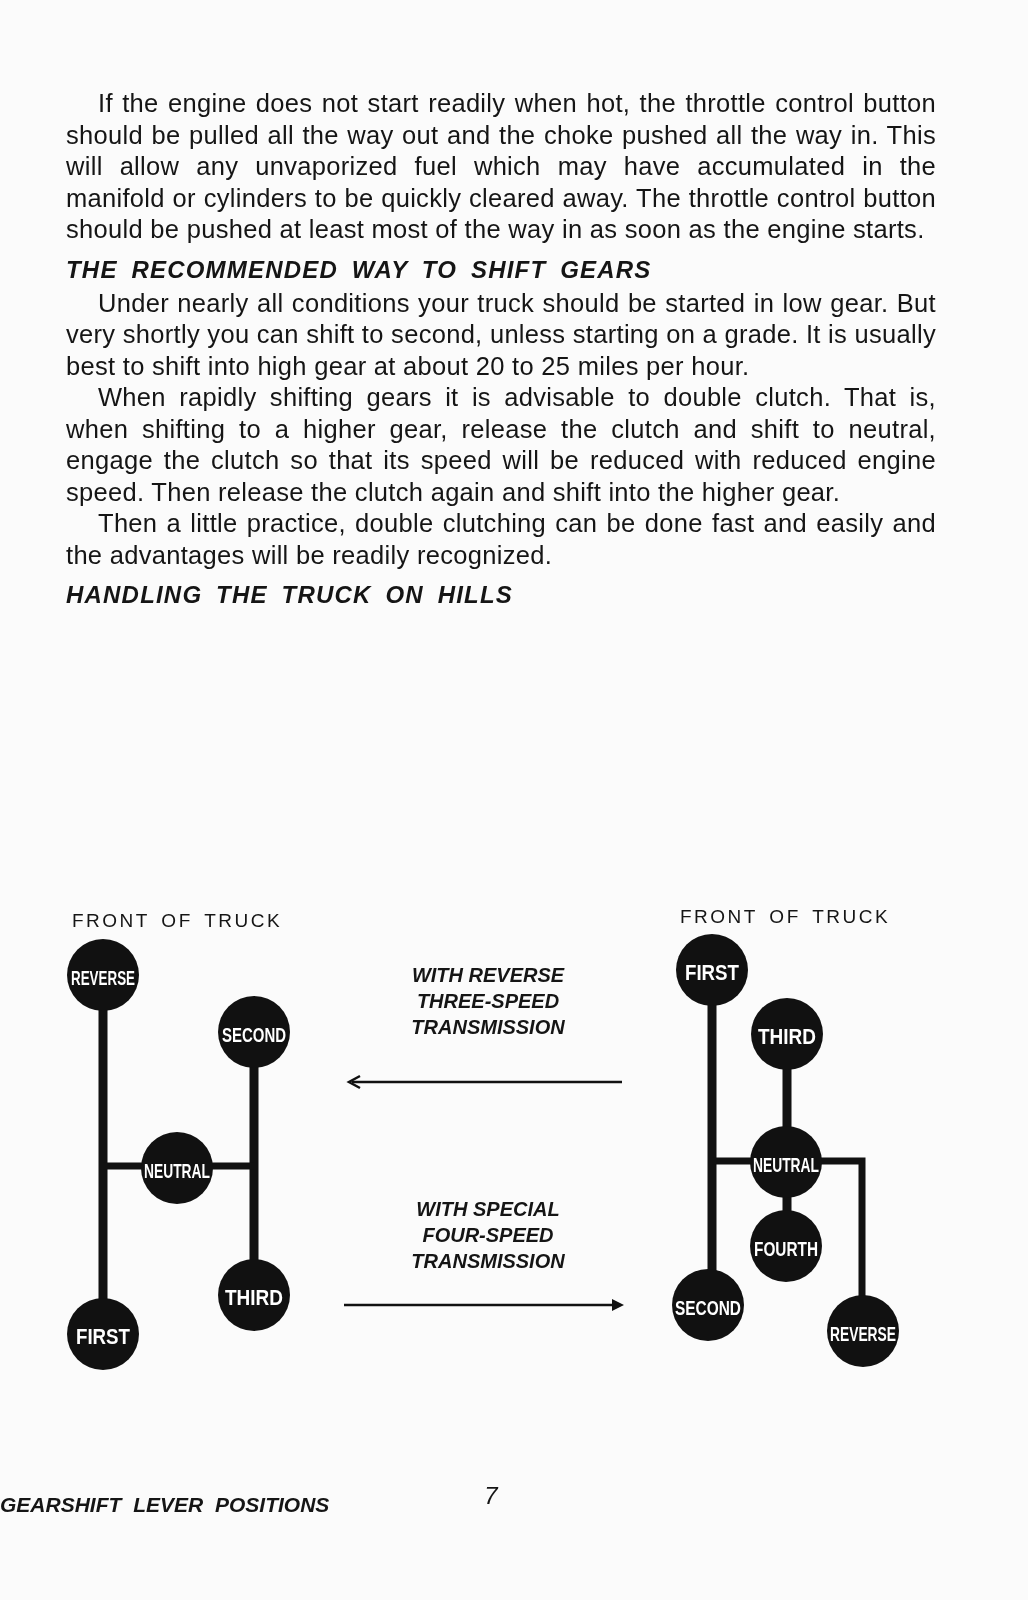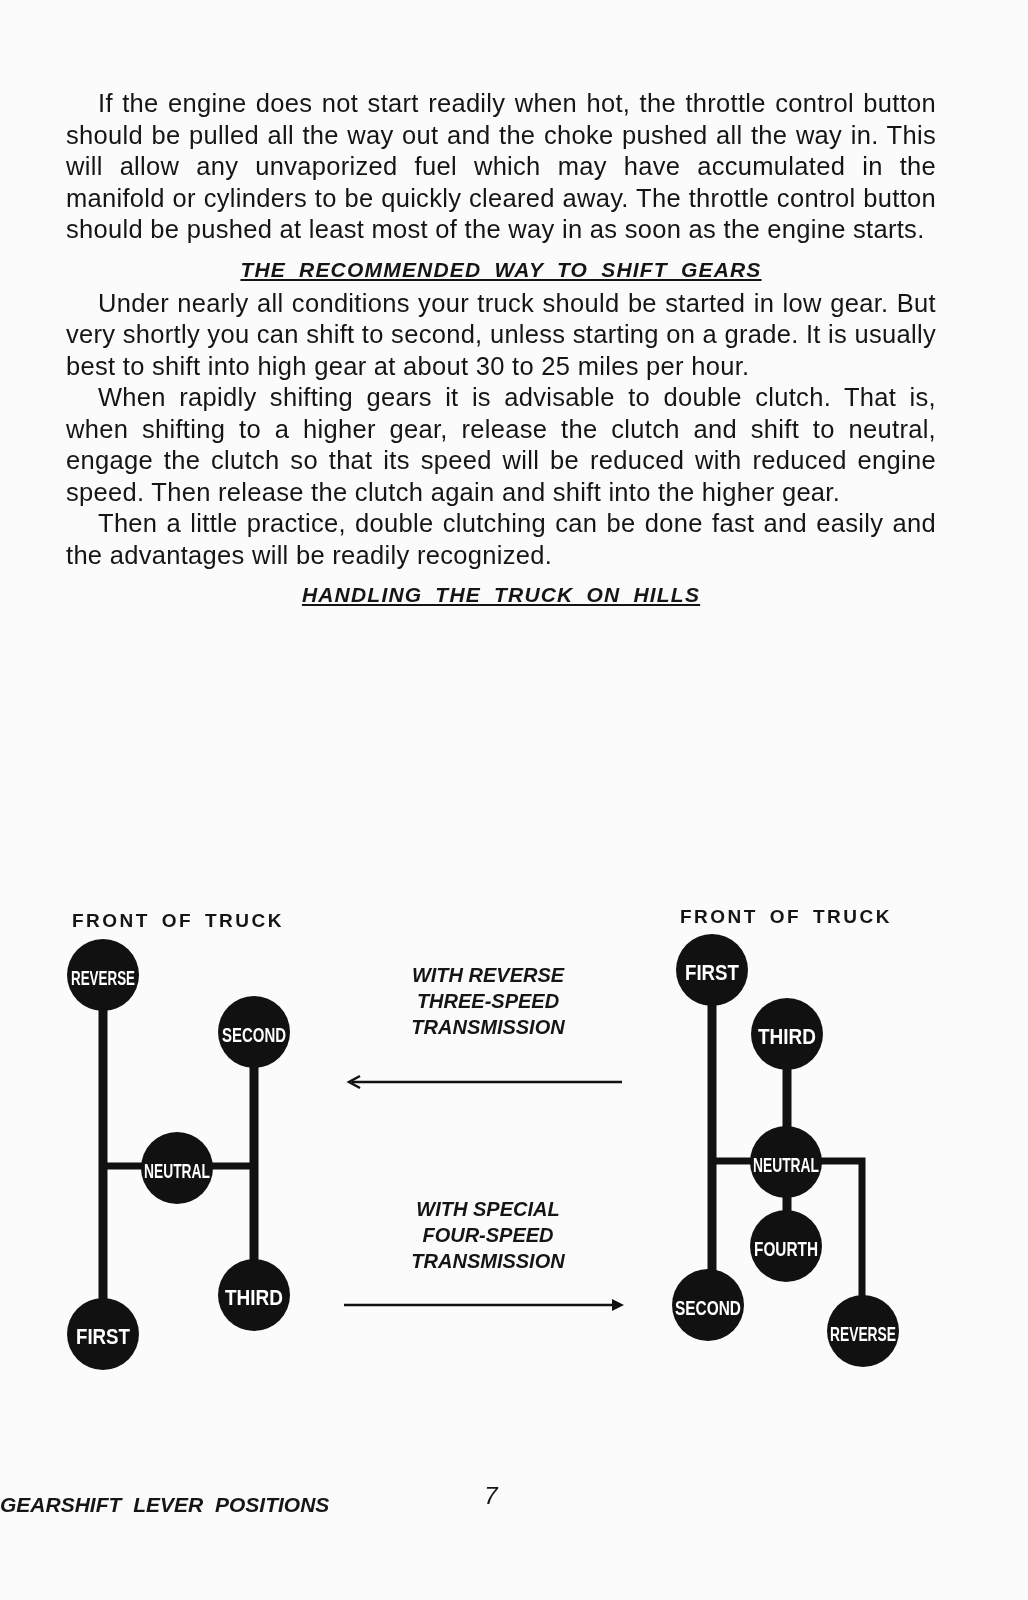--- a/index.html
+++ b/index.html
@@ -19,31 +19,30 @@
     font-size: 25.5px;
     line-height: 31.5px;
     text-align: justify;
     letter-spacing: 0.3px;
   }
   .para { margin: 0; text-indent: 32px; }
   .para.noindent { text-indent: 0; }
   .heading {
     margin: 6px 0 0 0;
     font-style: italic;
-    font-size: 21px;
+    font-size: 24px;
     line-height: 36px;
     letter-spacing: 1.2px;
     word-spacing: 6px;
-    text-align: center;
-    text-decoration: underline;
+    text-align: left;
   }
   .diagram { position: absolute; left: 0; top: 900px; width: 1028px; height: 560px; }
   .front-label {
     position: absolute;
-    font-weight: bold;
+    font-weight: normal;
     font-size: 19px;
     letter-spacing: 2.5px;
     word-spacing: 4px;
     text-align: center;
   }
   .trans-label {
     position: absolute;
     width: 260px;
     text-align: center;
     font-weight: bold;
@@ -77,21 +76,21 @@
 </style>
 </head>
 <body>
 
 <div class="page">
 
   <div class="body-text" style="top:88px;">
     <p class="para">If the engine does not start readily when hot, the throttle control button should be pulled all the way out and the choke pushed all the way in. This will allow any unvaporized fuel which may have accumulated in the manifold or cylinders to be quickly cleared away. The throttle control button should be pushed at least most of the way in as soon as the engine starts.</p>
 
     <h2 class="heading">THE RECOMMENDED WAY TO SHIFT GEARS</h2>
-    <p class="para">Under nearly all conditions your truck should be started in low gear. But very shortly you can shift to second, unless starting on a grade. It is usually best to shift into high gear at about 30 to 25 miles per hour.</p>
+    <p class="para">Under nearly all conditions your truck should be started in low gear. But very shortly you can shift to second, unless starting on a grade. It is usually best to shift into high gear at about 20 to 25 miles per hour.</p>
     <p class="para">When rapidly shifting gears it is advisable to double clutch. That is, when shifting to a higher gear, release the clutch and shift to neutral, engage the clutch so that its speed will be reduced with reduced engine speed. Then release the clutch again and shift into the higher gear.</p>
     <p class="para">Then a little practice, double clutching can be done fast and easily and the advantages will be readily recognized.</p>
 
     <h2 class="heading">HANDLING THE TRUCK ON HILLS</h2>
   </div>
 
   <div class="diagram">
     <div class="front-label" style="left:72px; top:10px;">FRONT OF TRUCK</div>
     <div class="front-label" style="left:680px; top:6px;">FRONT OF TRUCK</div>
 

